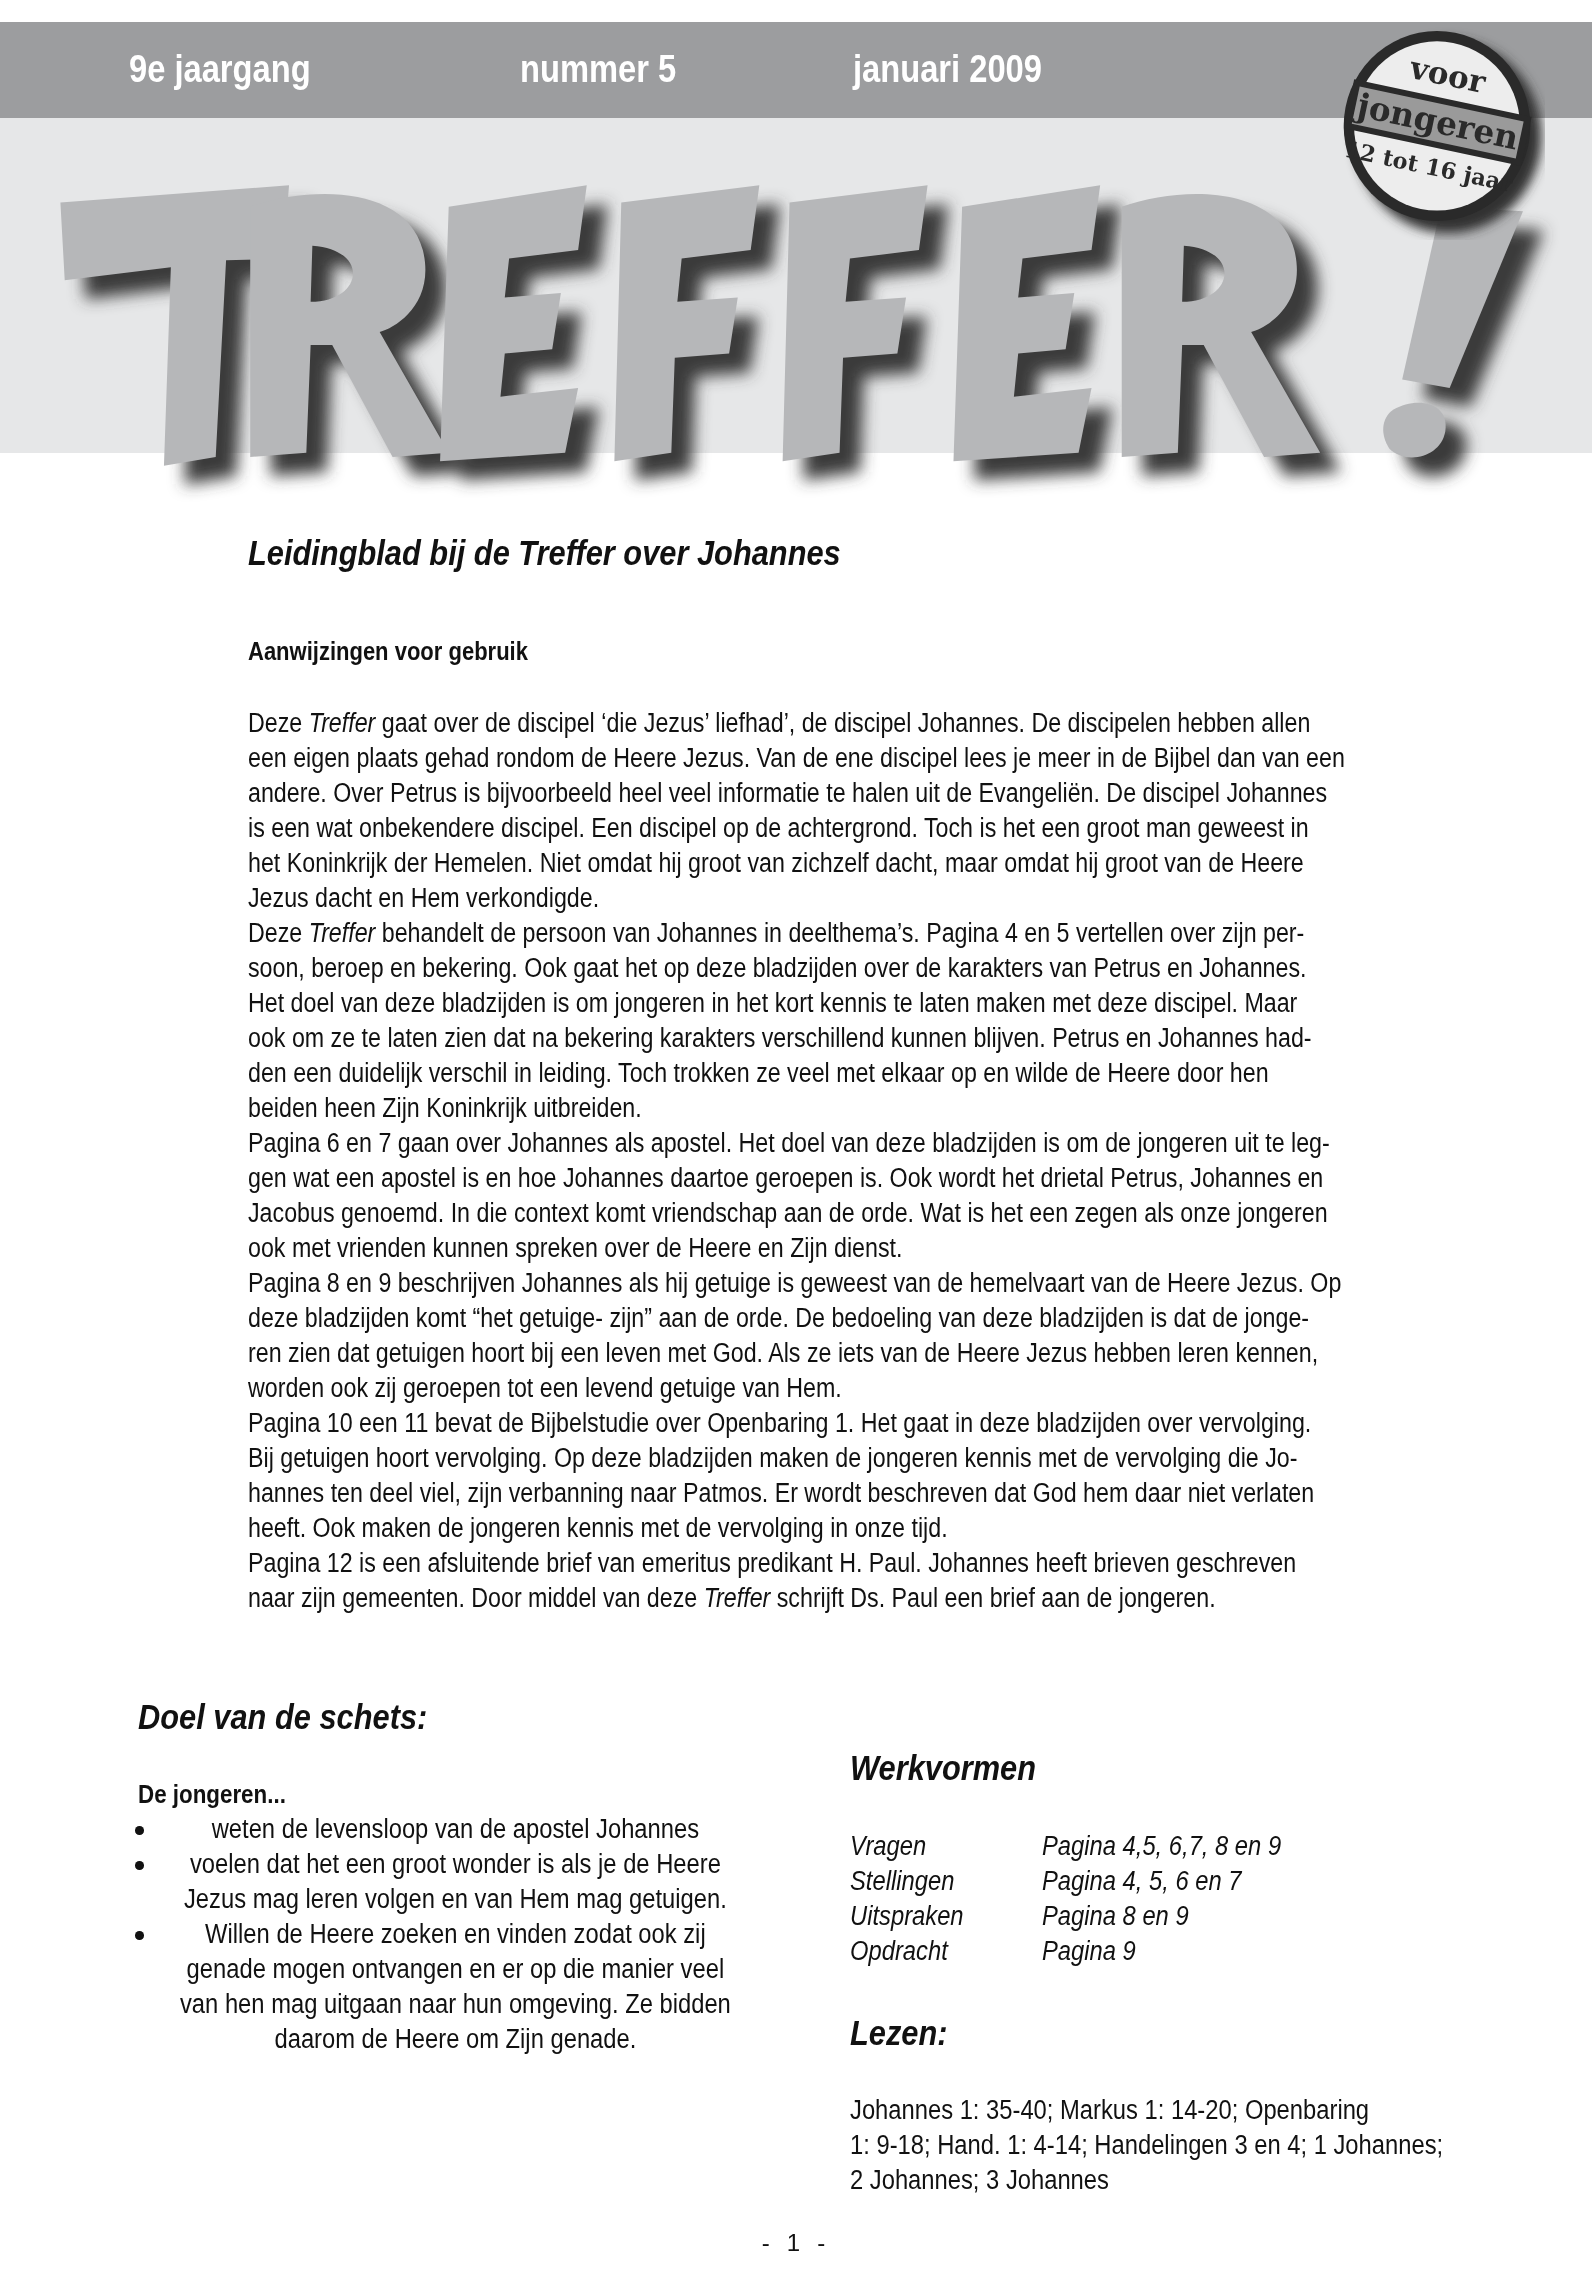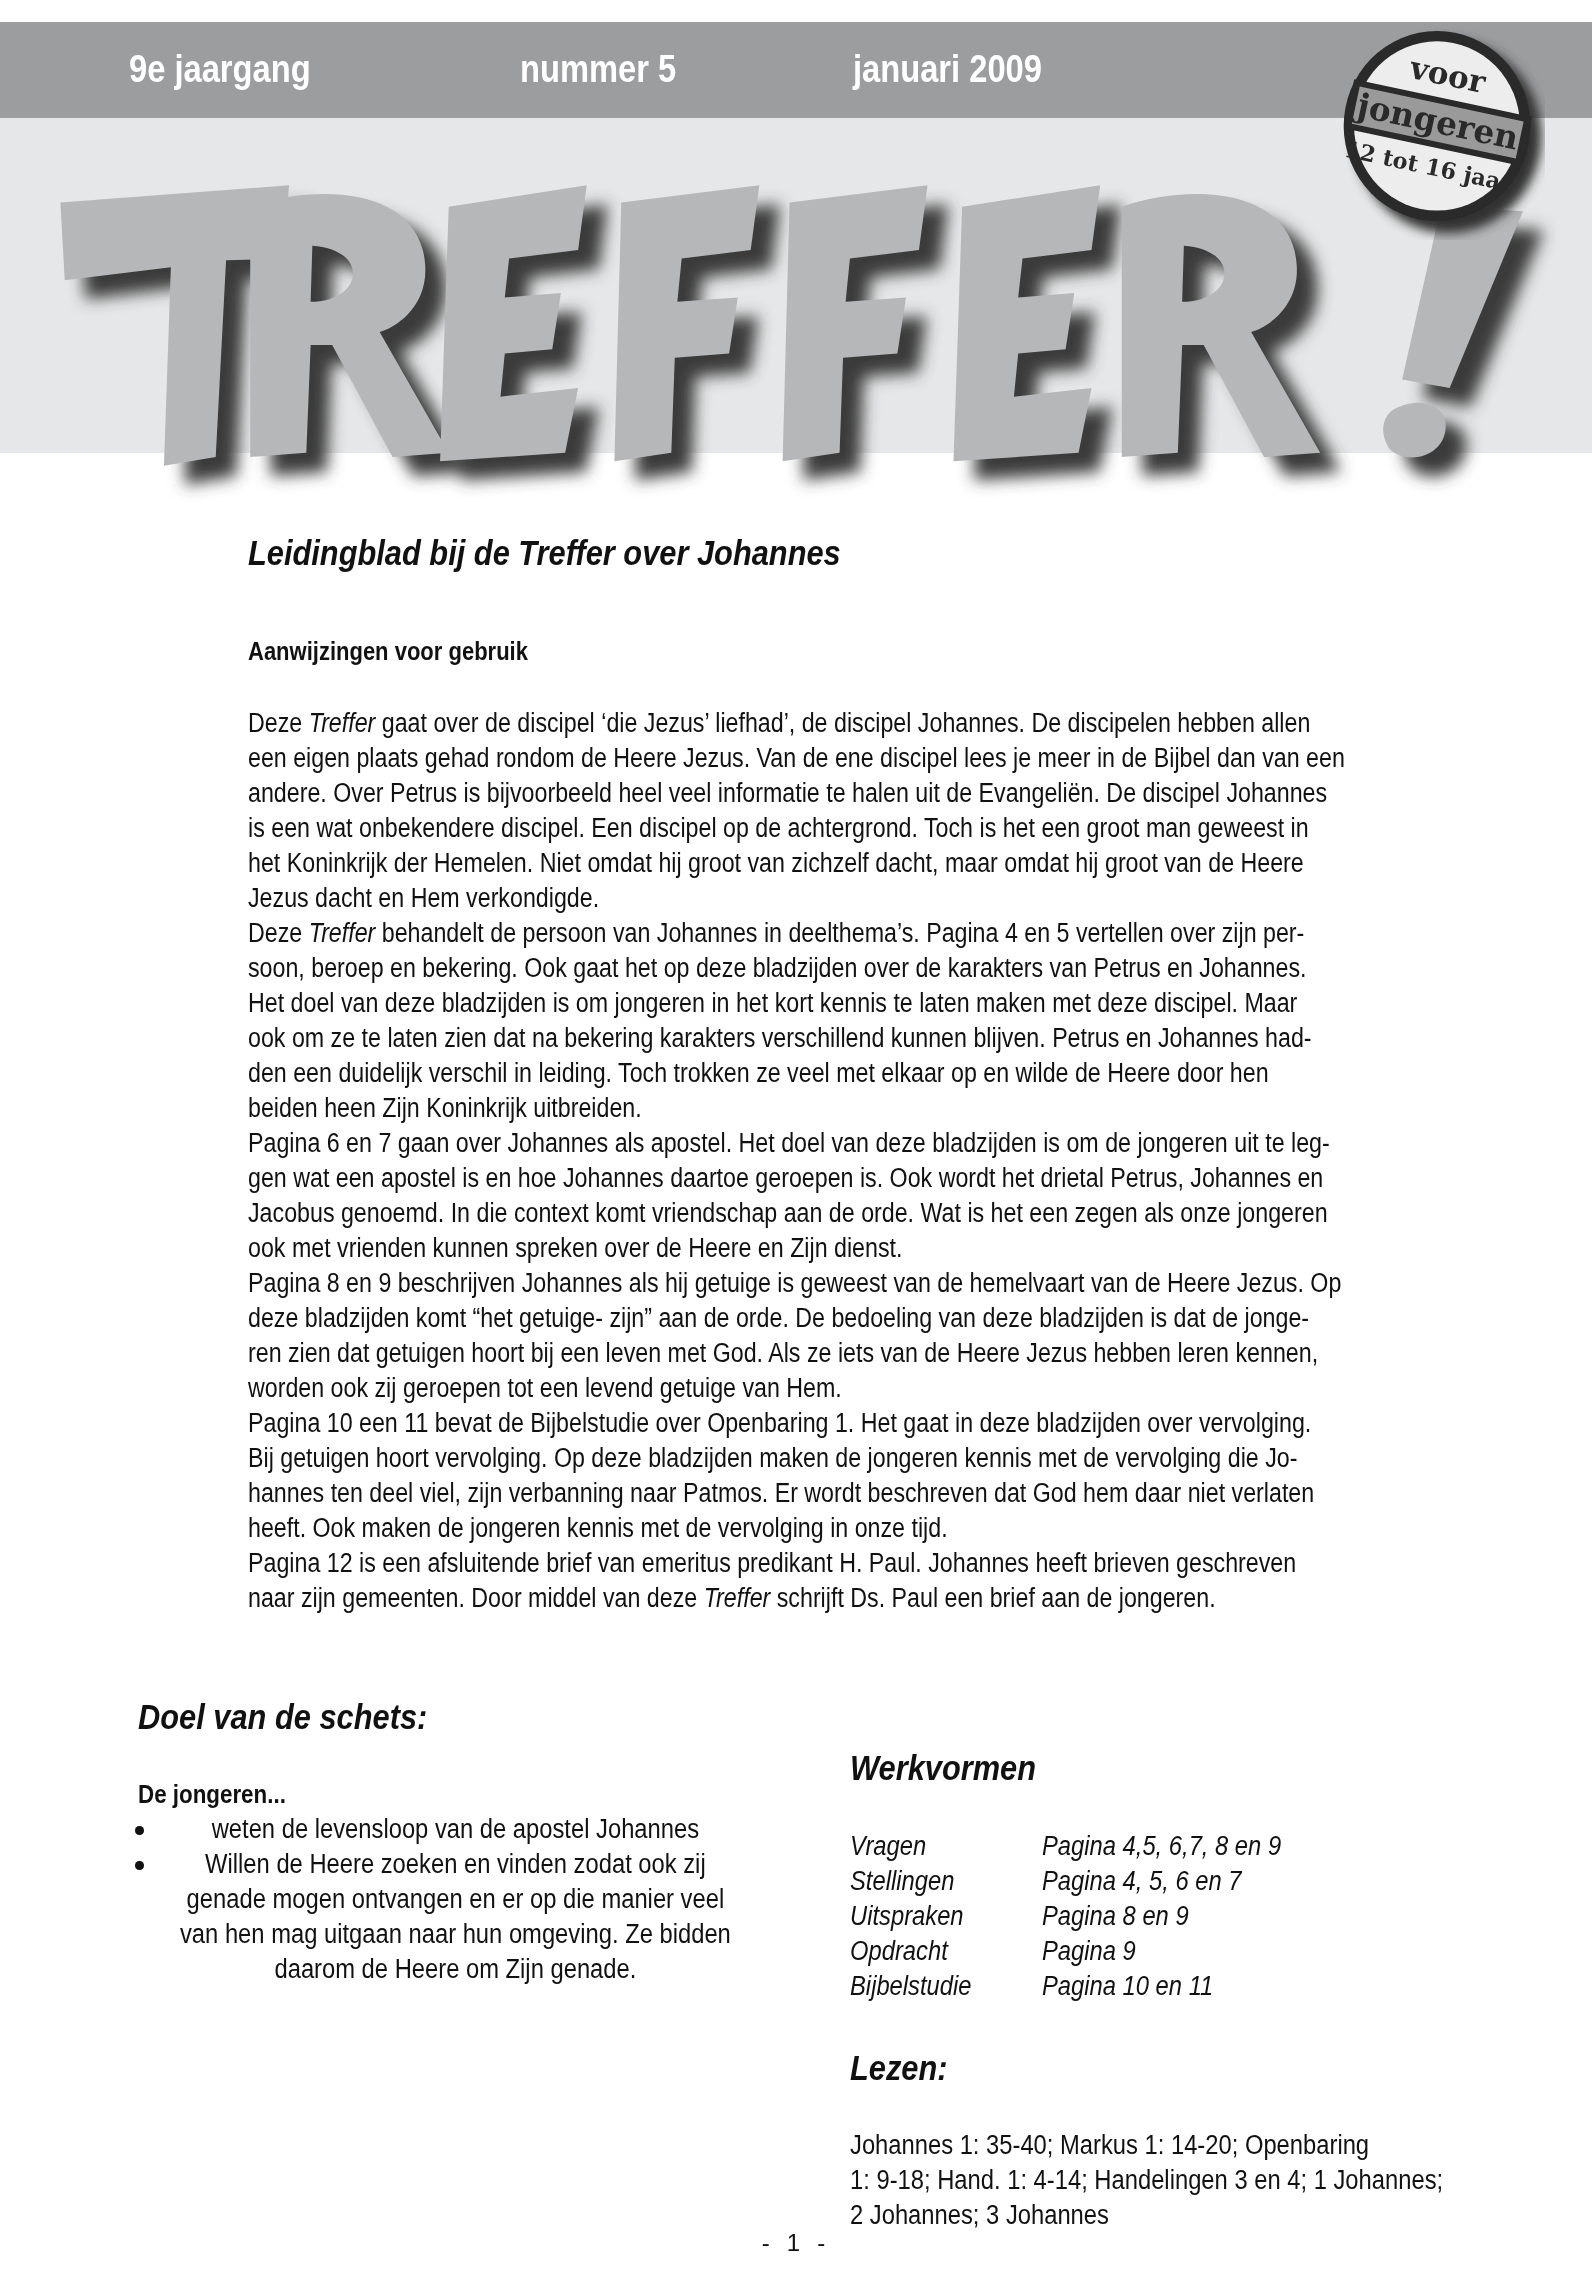--- a/index.html
+++ b/index.html
@@ -166,20 +166,25 @@
 <div class="col-left">
   <div class="h2">Doel van de schets:</div>
   <div class="h3">De jongeren...</div>
   <ul class="bullets" id="goal-list">
       <li>
         <span class="dot"></span>
         <span class="bl">weten de levensloop van de apostel Johannes</span>
       </li>
       <li>
         <span class="dot"></span>
+        <span class="bl">voelen dat het een groot wonder is als je de Heere</span>
+        <span class="bl">Jezus mag leren volgen en van Hem mag getuigen.</span>
+      </li>
+      <li>
+        <span class="dot"></span>
         <span class="bl">Willen de Heere zoeken en vinden zodat ook zij</span>
         <span class="bl">genade mogen ontvangen en er op die manier veel</span>
         <span class="bl">van hen mag uitgaan naar hun omgeving. Ze bidden</span>
         <span class="bl">daarom de Heere om Zijn genade.</span>
       </li>
     </ul>
 </div>
 
 <div class="col-right">
   <div class="h2">Werkvormen</div>
@@ -192,24 +197,20 @@
         <span class="wv-label">Stellingen</span>
         <span class="wv-value">Pagina 4, 5, 6 en 7</span>
       </div>
       <div class="wv-row">
         <span class="wv-label">Uitspraken</span>
         <span class="wv-value">Pagina 8 en 9</span>
       </div>
       <div class="wv-row">
         <span class="wv-label">Opdracht</span>
         <span class="wv-value">Pagina 9</span>
-      </div>
-      <div class="wv-row">
-        <span class="wv-label">Bijbelstudie</span>
-        <span class="wv-value">Pagina 10 en 11</span>
       </div>
     </div>
   <div class="h2 lezen-h">Lezen:</div>
   <div class="lezen-text" id="lezen-lines">
       <span class="bl">Johannes 1: 35-40; Markus 1: 14-20; Openbaring</span>
       <span class="bl">1: 9-18; Hand. 1: 4-14; Handelingen 3 en 4; 1 Johannes;</span>
       <span class="bl">2 Johannes; 3 Johannes</span>
     </div>
 </div>
 

